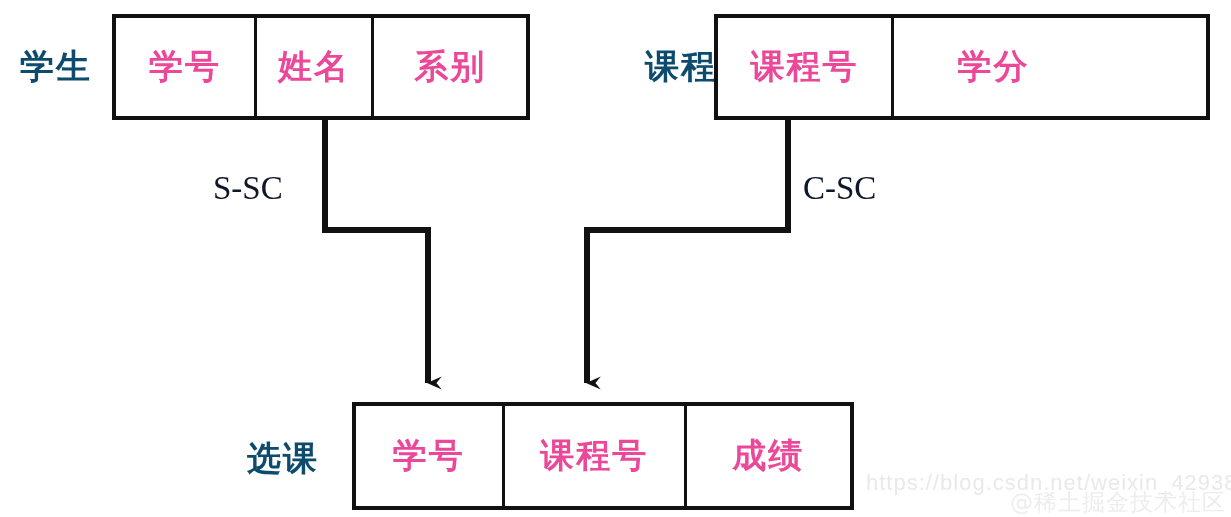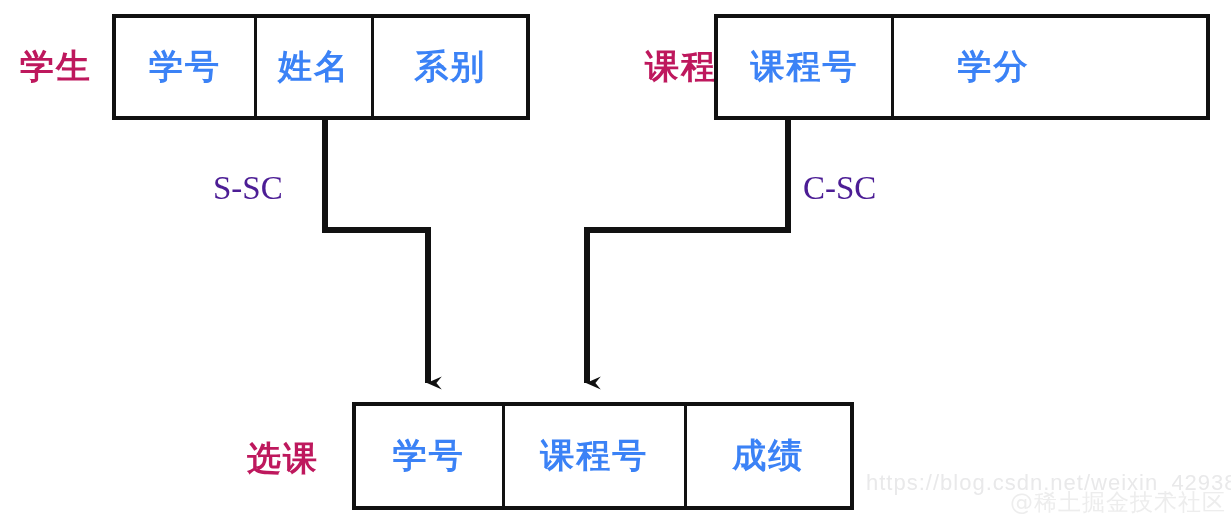--- a/index.html
+++ b/index.html
@@ -23,42 +23,42 @@
     background: #ffffff;
   }
   .er-cell {
     box-sizing: border-box;
     display: flex;
     align-items: center;
     justify-content: center;
     font-family: "DejaVu Sans", "Liberation Sans", sans-serif;
     font-size: 34px;
     font-weight: 600;
-    color: #3b82f6;
+    color: #ec4899;
     letter-spacing: 2px;
     white-space: nowrap;
     border-right: 3px solid #111111;
   }
   .er-cell:last-child {
     border-right: none;
   }
   .entity-label {
     position: absolute;
     font-family: "DejaVu Sans", "Liberation Sans", sans-serif;
     font-size: 34px;
     font-weight: 600;
-    color: #be185d;
+    color: #0c4a6e;
     letter-spacing: 2px;
     white-space: nowrap;
   }
   .rel-label {
     position: absolute;
     font-family: "Liberation Serif", "DejaVu Serif", serif;
     font-size: 33px;
-    color: #4c1d95;
+    color: #0f172a;
     white-space: nowrap;
   }
   #connectors {
     position: absolute;
     left: 0;
     top: 0;
     width: 1231px;
     height: 517px;
     pointer-events: none;
   }

